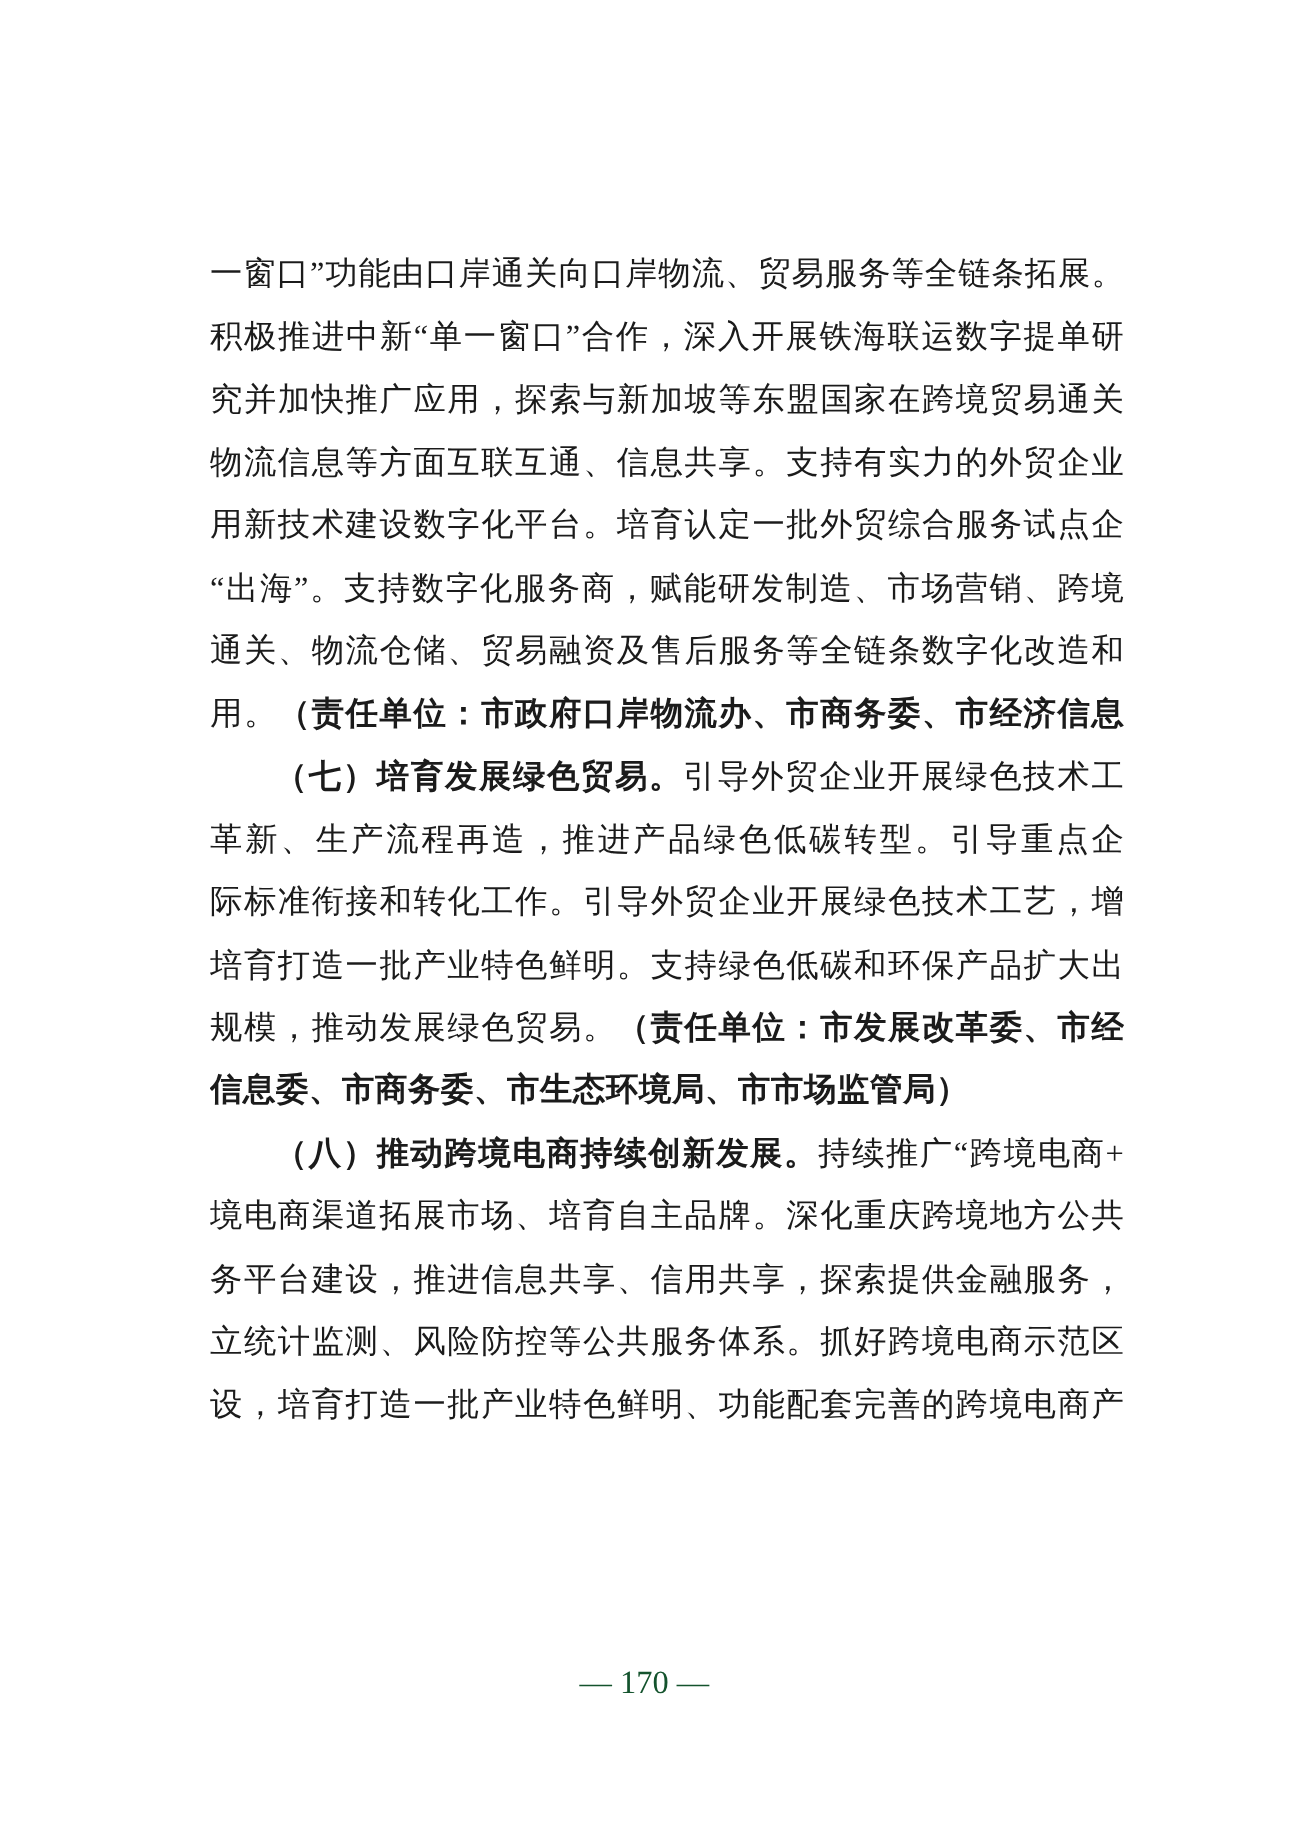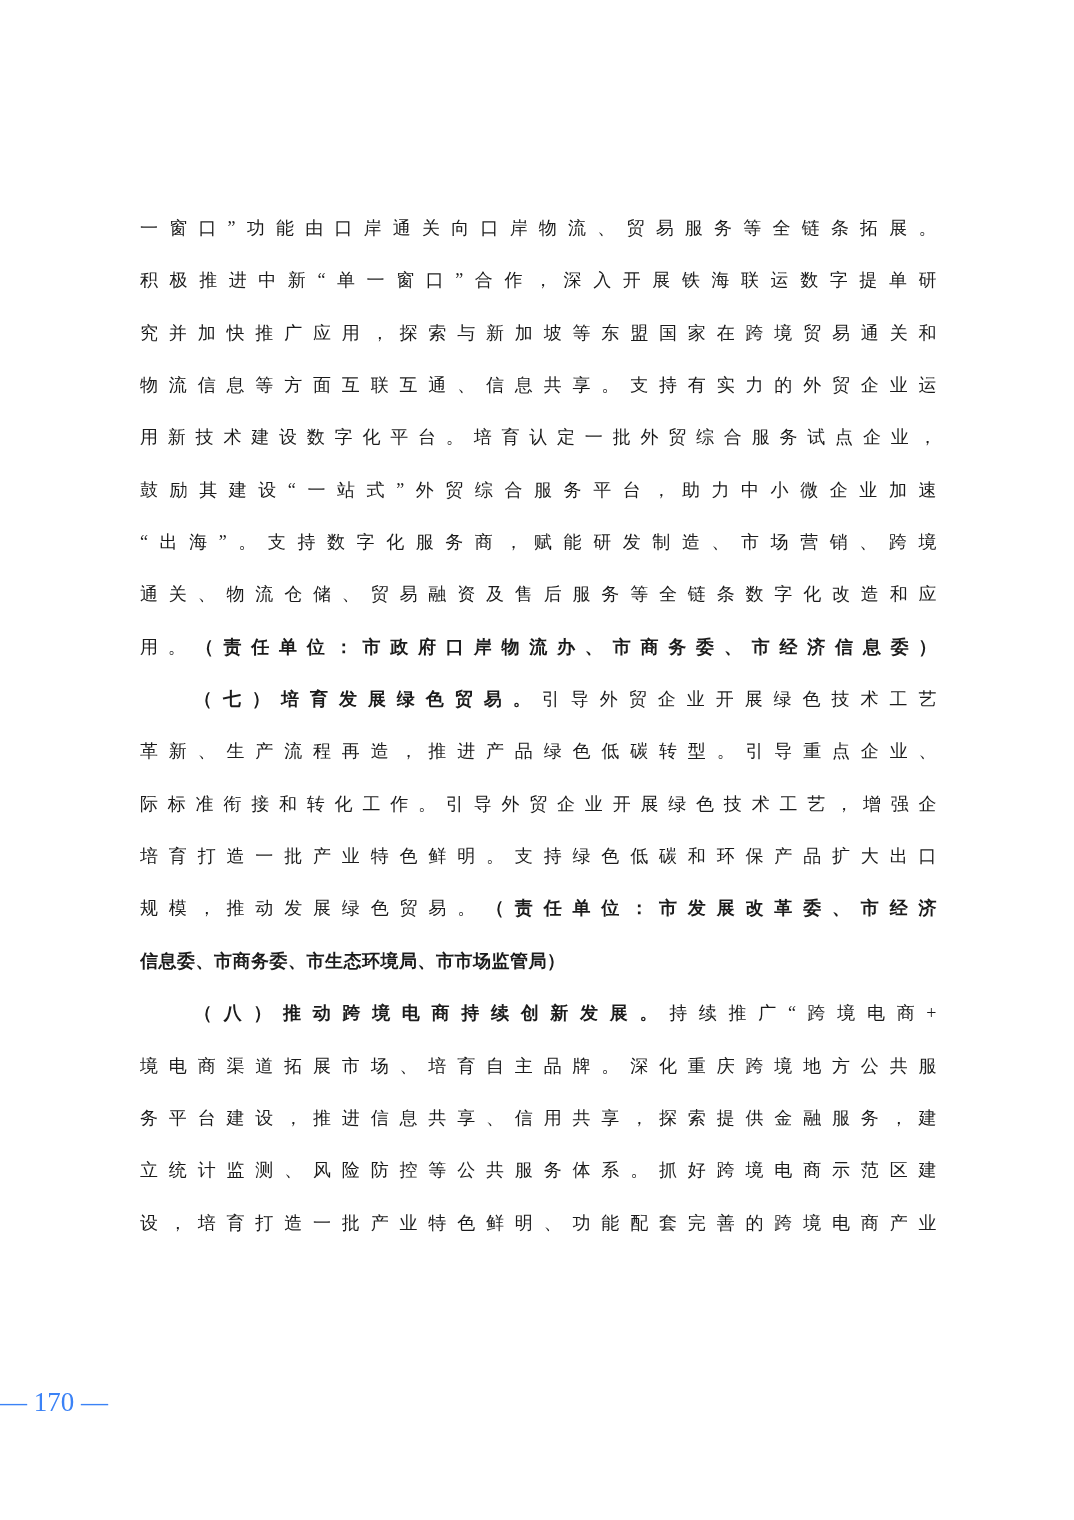--- a/index.html
+++ b/index.html
@@ -16,61 +16,61 @@
     color: #1b1b1b;
     overflow: hidden;
   }
   .doc-body {
     position: absolute;
     left: 140px;
     top: 202px;
     width: 797px;
   }
   .line {
-    font-size: 18px;
+    font-size: 27px;
     height: 52.35px;
     line-height: 52.35px;
     text-align: justify;
     text-align-last: justify;
     text-justify: inter-character;
     letter-spacing: 0.5px;
     white-space: normal;
     overflow: hidden;
+    margin-left: 35px;
   }
   .line.indent {
     text-indent: 54px;
   }
   .line.no-fill {
     text-align: right;
     text-align-last: left;
   }
   .seg { font-weight: 400; }
   .seg.bold { font-weight: 700; }
   .footer {
     position: absolute;
     left: 0;
     top: 1382px;
     width: 100%;
-    text-align: left;
+    text-align: center;
     font-size: 27px;
     line-height: 40px;
-    color: #3b82f6;
+    color: #14532d;
   }
 </style>
 </head>
 <body>
 
 <div class="page">
   <div class="doc-body">
       <div class="line"><span class="seg">一窗口”功能由口岸通关向口岸物流、贸易服务等全链条拓展。</span></div>
       <div class="line"><span class="seg">积极推进中新“单一窗口”合作，深入开展铁海联运数字提单研</span></div>
       <div class="line"><span class="seg">究并加快推广应用，探索与新加坡等东盟国家在跨境贸易通关和</span></div>
       <div class="line"><span class="seg">物流信息等方面互联互通、信息共享。支持有实力的外贸企业运</span></div>
       <div class="line"><span class="seg">用新技术建设数字化平台。培育认定一批外贸综合服务试点企业，</span></div>
-      <div class="line"><span class="seg">鼓励其建设“一站式”外贸综合服务平台，助力中小微企业加速</span></div>
       <div class="line"><span class="seg">“出海”。支持数字化服务商，赋能研发制造、市场营销、跨境</span></div>
       <div class="line"><span class="seg">通关、物流仓储、贸易融资及售后服务等全链条数字化改造和应</span></div>
       <div class="line"><span class="seg">用。</span><span class="seg bold">（责任单位：市政府口岸物流办、市商务委、市经济信息委）</span></div>
       <div class="line indent"><span class="seg bold">（七）培育发展绿色贸易。</span><span class="seg">引导外贸企业开展绿色技术工艺</span></div>
       <div class="line"><span class="seg">革新、生产流程再造，推进产品绿色低碳转型。引导重点企业、</span></div>
       <div class="line"><span class="seg">际标准衔接和转化工作。引导外贸企业开展绿色技术工艺，增强企</span></div>
       <div class="line"><span class="seg">培育打造一批产业特色鲜明。支持绿色低碳和环保产品扩大出口</span></div>
       <div class="line"><span class="seg">规模，推动发展绿色贸易。</span><span class="seg bold">（责任单位：市发展改革委、市经济</span></div>
       <div class="line no-fill"><span class="seg bold">信息委、市商务委、市生态环境局、市市场监管局）</span></div>
       <div class="line indent"><span class="seg bold">（八）推动跨境电商持续创新发展。</span><span class="seg">持续推广“跨境电商+</span></div>

